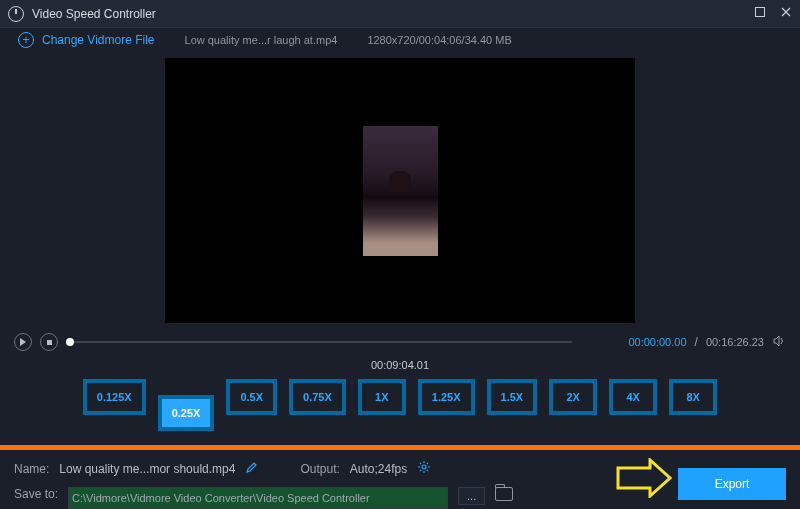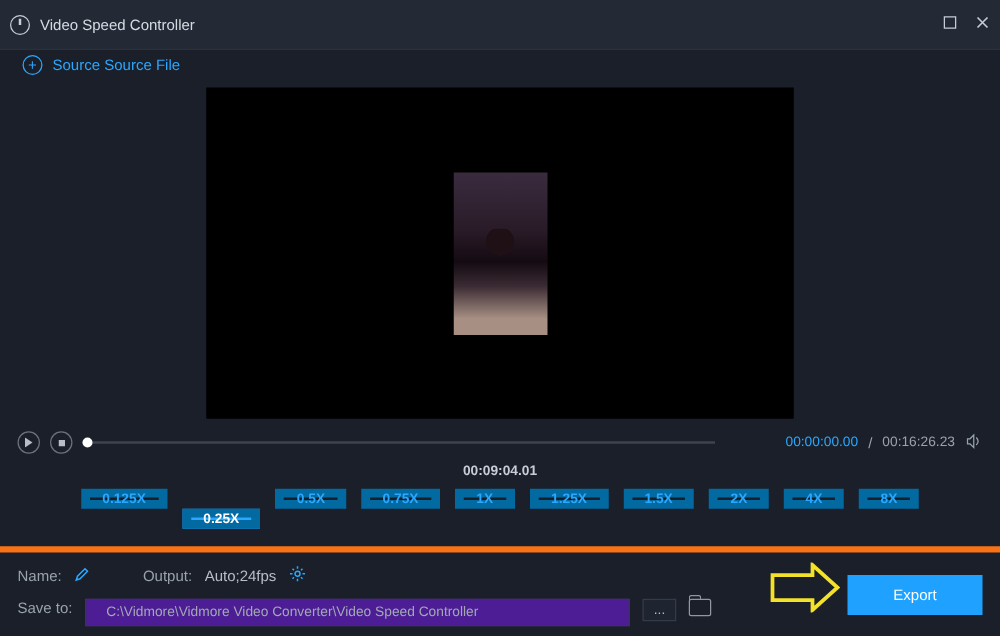--- a/index.html
+++ b/index.html
@@ -7,21 +7,21 @@
     width: 800px;
     height: 509px;
     background: #1a1f29;
     color: #b8bec8;
     font-family: -apple-system, "Segoe UI", Arial, sans-serif;
     font-size: 12px;
     overflow: hidden;
     position: relative;
   }
   .titlebar {
-    height: 40px;
+    height: 28px;
     display: flex;
     align-items: center;
     padding: 0 8px;
     background: #232a36;
     border-bottom: 1px solid #2a313d;
   }
   .titlebar .app-icon {
     width: 16px; height: 16px;
     border: 1.5px solid #c7cdd6;
     border-radius: 50%;
@@ -88,29 +88,28 @@
   .progress-handle {
     position: absolute; left: 0; top: -3px; width: 8px; height: 8px;
     background: #fff; border-radius: 50%;
   }
   .time-current { color: #2aa8ff; font-size: 11px; margin-left: 48px; }
   .time-total { color: #9aa2ad; font-size: 11px; text-align: center; }
   .speaker { color: #9aa2ad; cursor: pointer; }
   .center-time {
     text-align: center; color: #c7cdd6; font-size: 11px;
     padding: 6px 0 6px 0;
-    font-weight: bold;
   }
   .speed-row {
     display: flex; justify-content: center; gap: 12px;
     padding: 2px 0 10px 0;
   }
   .speed-btn {
-    min-width: 48px; height: 16px; padding: 0 10px;
-    border: 7px solid #0369a1; color: #2aa8ff;
+    min-width: 48px; height: 36px; padding: 0 10px;
+    border: 4px solid #0369a1; color: #2aa8ff;
     background: transparent; font-size: 11px; font-weight: 600;
     display: flex; align-items: center; justify-content: center;
     cursor: pointer;
   }
   .speed-btn.active { background: #2aa8ff; color: #fff; margin-top: 16px; }
   .footer {
     border-top: 5px solid #f97316;
     padding: 10px 14px 6px 14px;
     position: relative;
     margin-top: 4px;
@@ -119,23 +118,23 @@
     display: flex; align-items: center; gap: 10px; margin-bottom: 10px;
   }
   .label { color: #9aa2ad; }
   .val { color: #b8bec8; }
   .pencil-icon { color: #2aa8ff; cursor: pointer; }
   .gear-icon { color: #2aa8ff; cursor: pointer; }
   .footer-row2 {
     display: flex; align-items: flex-start; gap: 10px;
   }
   .path-box {
-    border: 1px solid #343b47; padding: 4px 16px;
-    width: 436px; color: #a2a9b3; font-size: 11px;
-    background: #4c1d95;
+    border: 1px solid #343b47; padding: 4px 3px;
+    width: 380px; color: #a2a9b3; font-size: 11px;
+    background: #14532d;
   }
   .ellipsis-btn {
     border: 1px solid #343b47; padding: 2px 8px; color: #b8bec8;
     cursor: pointer; font-size: 11px; background: #1f2530;
   }
   .folder-icon {
     width: 18px; height: 14px; border: 1px solid #8f97a2;
     border-radius: 2px; position: relative; cursor: pointer;
   }
   .folder-icon::before {
@@ -174,22 +173,24 @@
       <svg width="12" height="12" viewBox="0 0 12 12">
           <path d="M2 2 L10 10 M10 2 L2 10" stroke="#c7cdd6" stroke-width="1.3"></path>
         </svg>
     </span>
   </div>
 </div>
 
 <div class="toolbar">
   <div class="change-source">
     <div class="plus-circle">+</div>
-    <span>Source Source File</span>
-  </div>
+    <span>Change Vidmore File</span>
+  </div>
+  <span class="file-meta">Low quality me...r laugh at.mp4</span>
+  <span class="file-meta">1280x720/00:04:06/34.40 MB</span>
 </div>
 
 <div class="preview-area">
   <div class="video-canvas">
     <div class="thumb"></div>
   </div>
 </div>
 
 <div class="controls-row">
   <div class="ctrl-btn">
@@ -227,20 +228,21 @@
     <div class="speed-btn">1.25X</div>
     <div class="speed-btn">1.5X</div>
     <div class="speed-btn">2X</div>
     <div class="speed-btn">4X</div>
     <div class="speed-btn">8X</div>
   </div>
 
 <div class="footer">
   <div class="footer-row1">
     <span class="label">Name:</span>
+    <span class="val">Low quality me...mor should.mp4</span>
     <span class="pencil-icon">
       <svg width="13" height="13" viewBox="0 0 13 13">
           <path d="M2 11 L3 8 L9 2 L11 4 L5 10 Z" fill="none" stroke="#2aa8ff" stroke-width="1.2"></path>
         </svg>
     </span>
     <div class="footer-output-group">
       <span class="label">Output:</span>
       <span class="val">Auto;24fps</span>
       <span class="gear-icon">
         <svg width="14" height="14" viewBox="0 0 14 14">

